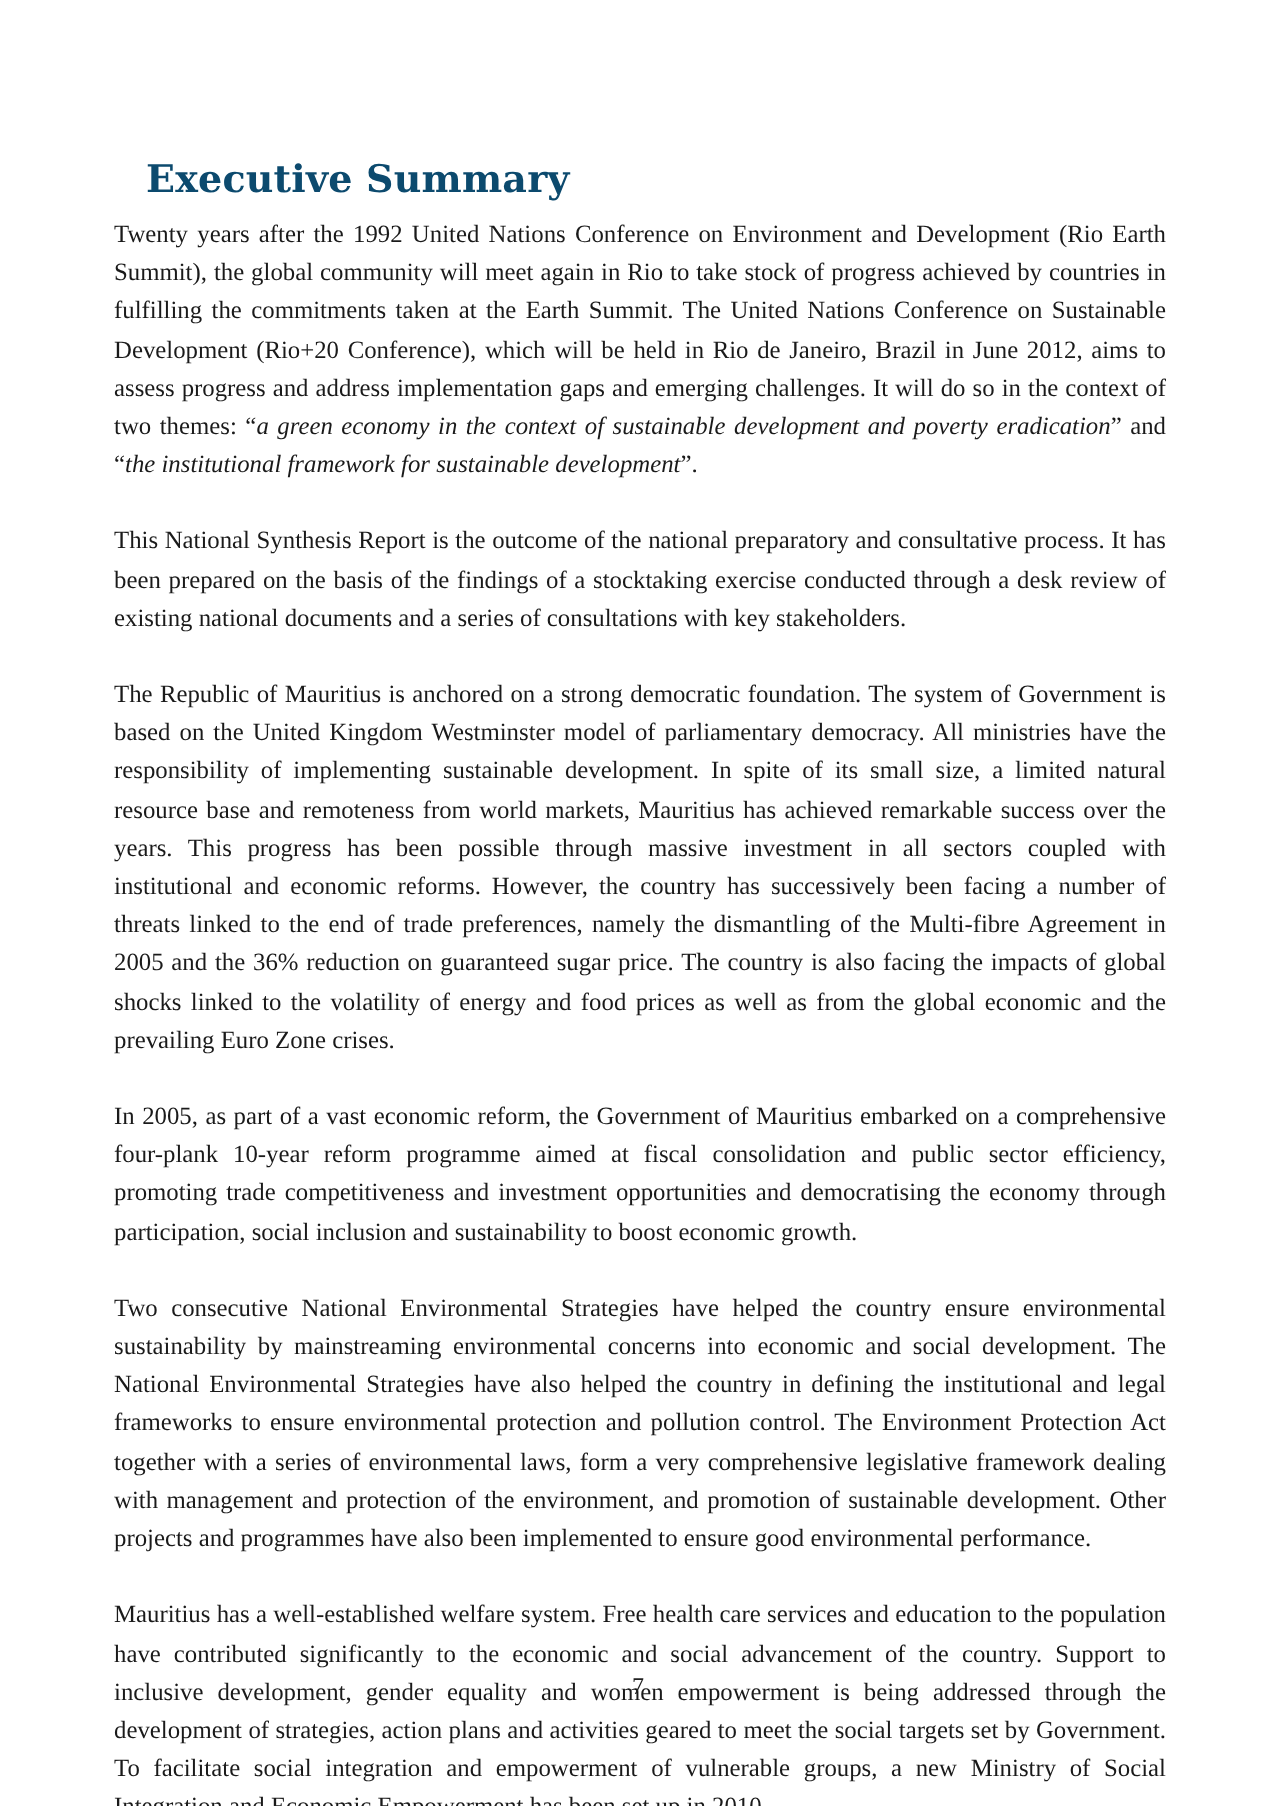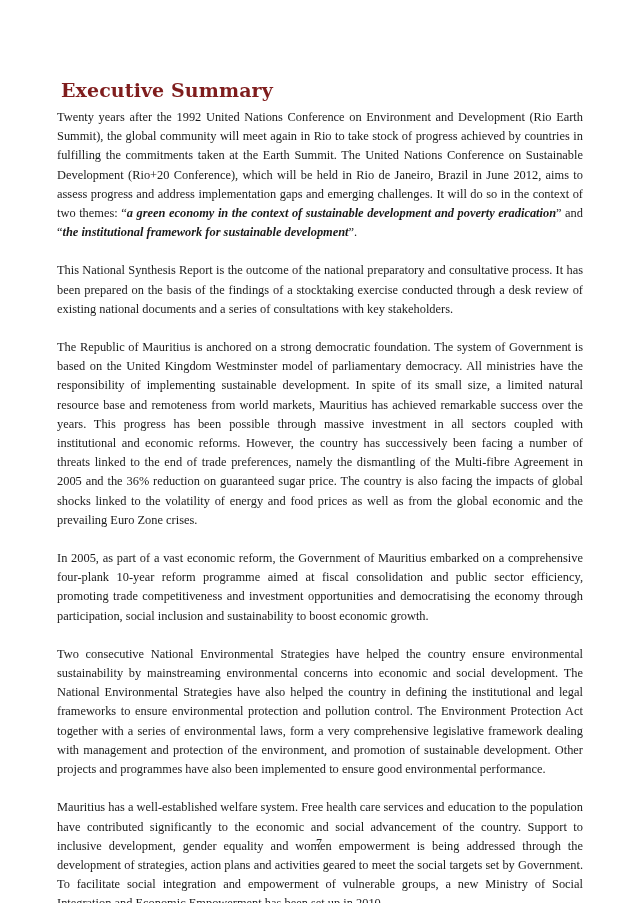--- a/index.html
+++ b/index.html
@@ -19,34 +19,33 @@
       position: absolute;
       left: 57px;
       top: 78px;
       width: 526px;
     }
     .title {
       font-family: "DejaVu Serif", serif;
       font-weight: bold;
       font-size: 19px;
       line-height: 24px;
-      margin: 0 0 6px 4px;
-      color: #7f1d1d;
+      margin: 0 0 6px 16px;
+      color: #0c4a6e;
       letter-spacing: 0.1px;
     }
     .para {
       font-family: "Liberation Serif", serif;
       font-size: 12.4px;
       line-height: 19.2px;
       text-align: justify;
       margin: 0 0 19px 0;
     }
     .para em {
       font-style: italic;
-      font-weight: bold;
     }
     .page-number {
       position: absolute;
       left: 0;
       width: 638px;
       top: 836px;
       text-align: center;
       font-family: "Liberation Serif", serif;
       font-size: 12px;
       color: #222222;

